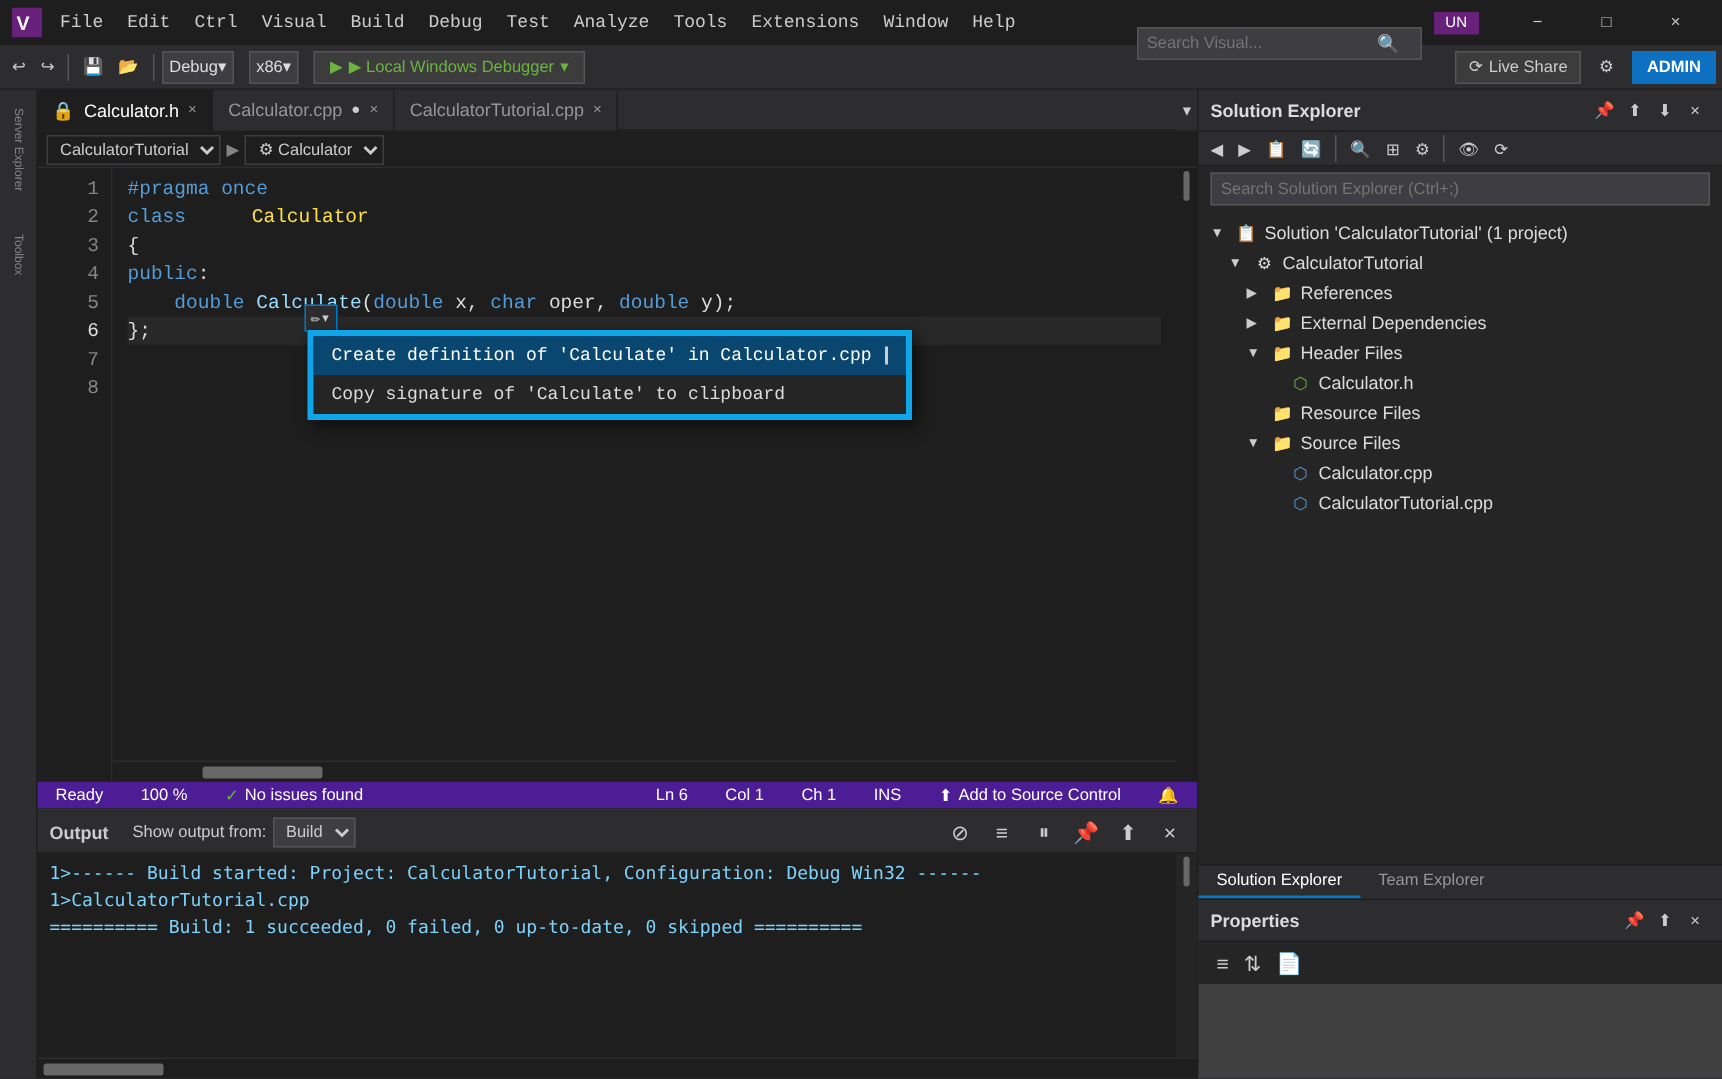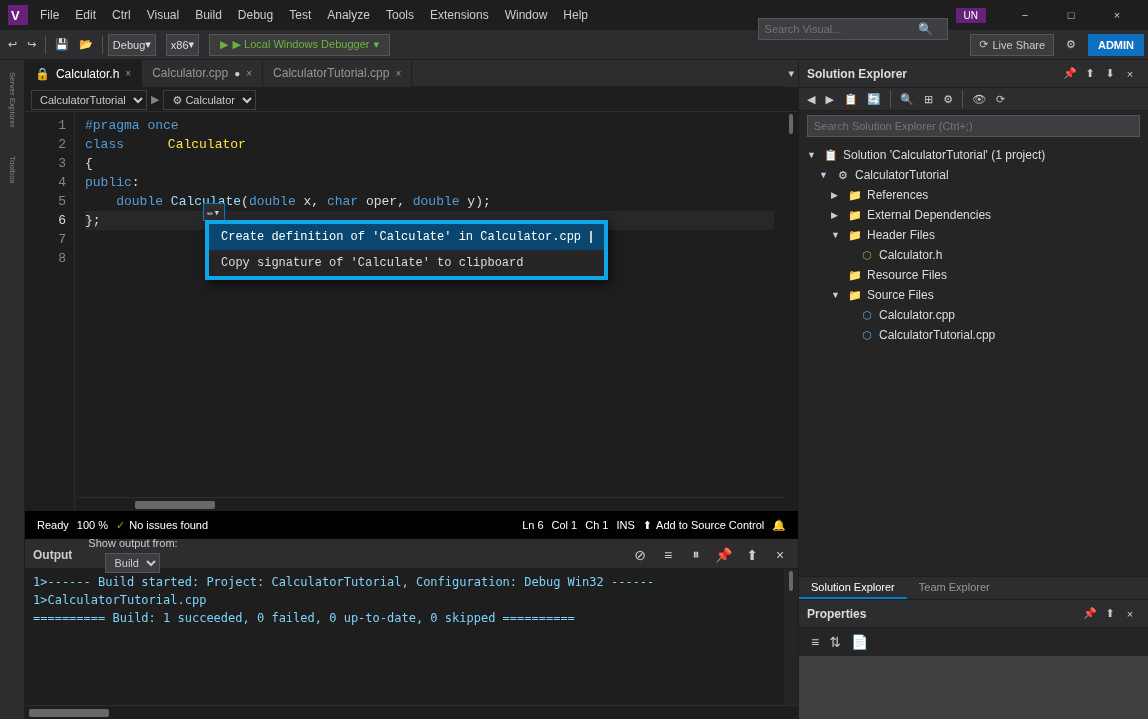--- a/index.html
+++ b/index.html
@@ -1,20 +1,20 @@
 <!DOCTYPE html>
 <html><head>
   <meta charset="utf-8">
   <style>
     * { box-sizing: border-box; margin: 0; padding: 0; }
     body { font-family: 'Segoe UI', Arial, sans-serif; font-size: 12px; background: #2d2d30; color: #dcdcdc; width: 1148px; height: 719px; overflow: hidden; }
 
     
     #title-bar { height: 30px; background: #1e1e1e; display: flex; align-items: center; padding: 0 8px; gap: 4px; }
-    #title-bar .menu-items { display: flex; gap: 0px; }
+    #title-bar .menu-items { display: flex; gap: 0px; font-family: Liberation Mono, monospace; }
     #title-bar .menu-item { padding: 4px 8px; font-size: 12px; color: #ccc; cursor: pointer; }
     #title-bar .search-box { margin-left: auto; display: flex; align-items: center; background: #3e3e42; border: 1px solid #555; height: 22px; width: 190px; margin-top: 28px; }
     #title-bar .search-box input { background: transparent; border: none; color: #ccc; font-size: 11px; padding: 2px 6px; width: 160px; outline: none; }
     #title-bar .window-controls { display: flex; gap: 0; margin-left: 8px; }
     #title-bar .win-btn { width: 46px; height: 30px; display: flex; align-items: center; justify-content: center; cursor: pointer; color: #ccc; font-size: 11px; }
     #title-bar .user-badge { background: #68217a; color: white; font-size: 10px; padding: 2px 8px; margin: 0 4px; }
 
     
     #toolbar { height: 30px; background: #2d2d30; display: flex; align-items: center; padding: 0 4px; gap: 2px; border-bottom: 1px solid #1e1e1e; }
     .tb-btn { padding: 2px 4px; cursor: pointer; color: #ccc; display: flex; align-items: center; gap: 2px; font-size: 11px; }
@@ -60,21 +60,21 @@
     .context-menu-item:hover, .context-menu-item.highlighted { background: #094771; color: white; }
     .context-menu-item.highlighted { background: #094771; }
 
     
     #editor-scrollbar { width: 14px; background: #1e1e1e; }
     .status-item { display: flex; align-items: center; gap: 4px; padding: 0 4px; cursor: pointer; }
 
     
     #output-panel { height: 180px; background: #1e1e1e; border-top: 2px solid #2d2d30; display: flex; flex-direction: column; }
     #output-header { display: flex; align-items: center; background: #2d2d30; padding: 4px 8px; gap: 8px; height: 28px; border-bottom: 1px solid #1e1e1e; }
-    #output-header .output-controls { display: flex; align-items: center; gap: 4px; margin-left: 8px; font-size: 11px; color: #ccc; flex-direction: column; }
+    #output-header .output-controls { display: flex; align-items: center; gap: 4px; margin-left: 8px; font-size: 11px; color: #ccc; }
     #output-header select { background: #3e3e42; border: 1px solid #555; color: #ccc; font-size: 11px; padding: 1px 4px; height: 20px; outline: none; }
     .panel-btn { width: 20px; height: 20px; display: flex; align-items: center; justify-content: center; cursor: pointer; color: #ccc; font-size: 14px; }
     #output-content { flex: 1; font-family: 'Consolas', monospace; font-size: 12px; padding: 4px 8px; color: #7dd3fc; overflow: hidden; line-height: 18px; }
 
     
     #solution-explorer { width: 350px; display: flex; flex-direction: column; background: #252526; border-left: 1px solid #1e1e1e; }
     #se-header { display: flex; align-items: center; padding: 4px 8px; background: #2d2d30; border-bottom: 1px solid #1e1e1e; height: 28px; }
     #se-title { font-size: 12px; font-weight: bold; flex: 1; }
     .se-control-btn { width: 20px; height: 20px; display: flex; align-items: center; justify-content: center; cursor: pointer; color: #ccc; font-size: 11px; }
     #se-search { padding: 4px 8px; }
@@ -252,21 +252,21 @@
         <div class="context-menu-item">
           <span>Copy signature of 'Calculate' to clipboard</span>
         </div>
       </div>
 
       <div style="position:absolute; bottom:0; left:50px; right:14px; height:14px; background:#1e1e1e; border-top:1px solid #2d2d30; display:flex; align-items:center;">
         <div style="height:8px; width:80px; background:#686868; margin-left:60px; border-radius:2px"></div>
       </div>
     </div>
 
-    <div style="height:28px; background:#000000; display:flex; align-items:center; padding:0 8px; gap:0; font-size:11px; color:white; flex-shrink:0;">
+    <div style="height:18px; background:#4c1d95; display:flex; align-items:center; padding:0 8px; gap:17px; font-size:11px; color:white; flex-shrink:0;">
       <div class="status-item">
         <span>Ready</span>
       </div>
       <div class="status-item">
         <span>100 %</span>
       </div>
       <div class="status-item">
         <span style="color:#6db33f">✓</span>
         <span>No issues found</span>
       </div>

